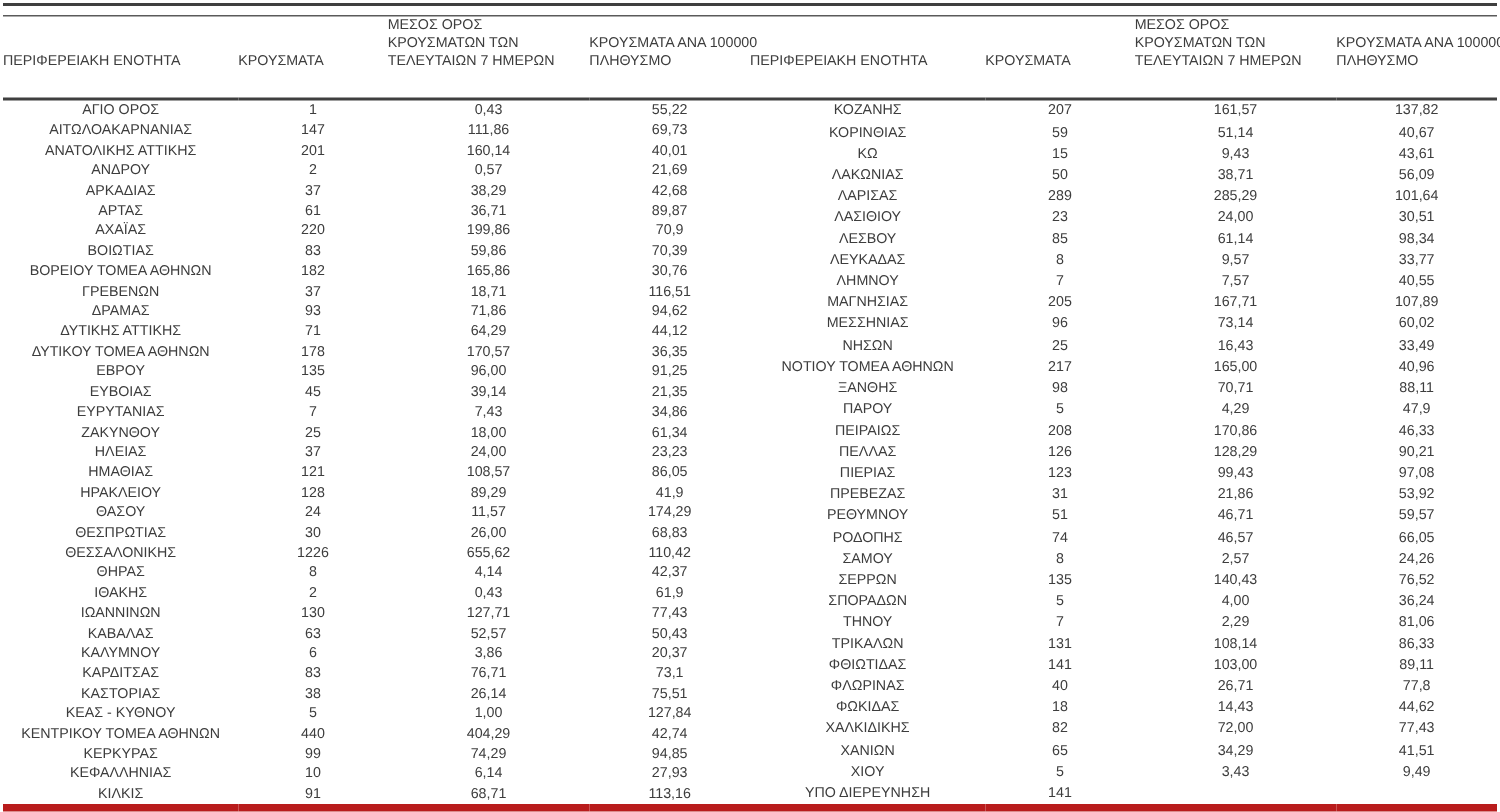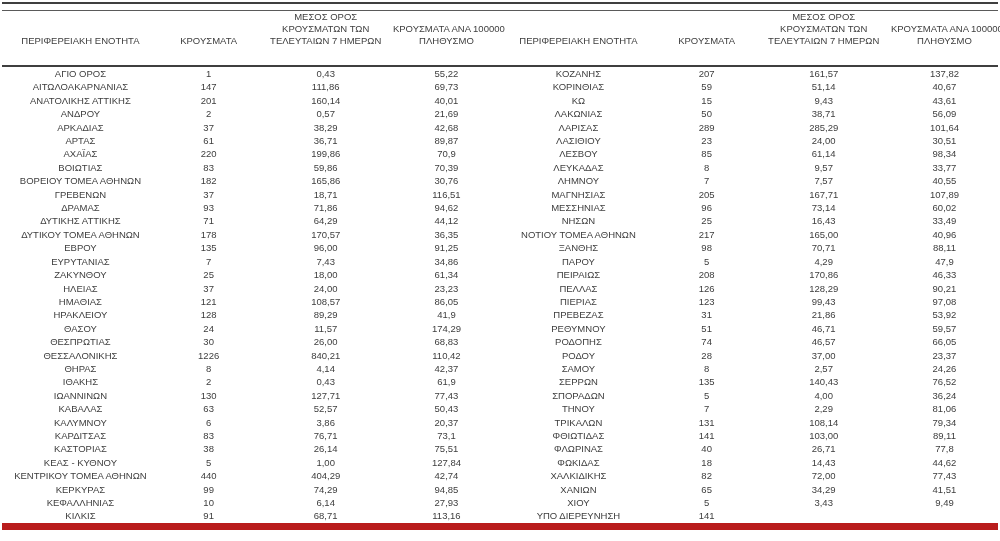--- a/index.html
+++ b/index.html
@@ -35,21 +35,21 @@
     font-size: 9.5px;
     color: #3d3d3d;
   }
   table.data-table col.c-region  { width: 31.5%; }
   table.data-table col.c-cases   { width: 20.0%; }
   table.data-table col.c-avg7    { width: 27.0%; }
   table.data-table col.c-per100k { width: 21.5%; }
   thead th {
     font-weight: normal;
     vertical-align: bottom;
-    text-align: center;
+    text-align: left;
     padding: 0 0 18px 0;
     height: 42px;
     line-height: 12px;
     border-bottom: 2px solid #3f3f3f;
     white-space: nowrap;
     overflow: visible;
   }
   thead th .hline { display: block; }
   tbody td {
     text-align: center;
@@ -171,20 +171,26 @@
             <td>170,57</td>
             <td>36,35</td>
           </tr>
           <tr>
             <td>ΕΒΡΟΥ</td>
             <td>135</td>
             <td>96,00</td>
             <td>91,25</td>
           </tr>
           <tr>
+            <td>ΕΥΒΟΙΑΣ</td>
+            <td>45</td>
+            <td>39,14</td>
+            <td>21,35</td>
+          </tr>
+          <tr>
             <td>ΕΥΡΥΤΑΝΙΑΣ</td>
             <td>7</td>
             <td>7,43</td>
             <td>34,86</td>
           </tr>
           <tr>
             <td>ΖΑΚΥΝΘΟΥ</td>
             <td>25</td>
             <td>18,00</td>
             <td>61,34</td>
@@ -215,21 +221,21 @@
           </tr>
           <tr>
             <td>ΘΕΣΠΡΩΤΙΑΣ</td>
             <td>30</td>
             <td>26,00</td>
             <td>68,83</td>
           </tr>
           <tr>
             <td>ΘΕΣΣΑΛΟΝΙΚΗΣ</td>
             <td>1226</td>
-            <td>840,21</td>
+            <td>655,62</td>
             <td>110,42</td>
           </tr>
           <tr>
             <td>ΘΗΡΑΣ</td>
             <td>8</td>
             <td>4,14</td>
             <td>42,37</td>
           </tr>
           <tr>
             <td>ΙΘΑΚΗΣ</td>
@@ -443,26 +449,20 @@
             <td>46,71</td>
             <td>59,57</td>
           </tr>
           <tr>
             <td>ΡΟΔΟΠΗΣ</td>
             <td>74</td>
             <td>46,57</td>
             <td>66,05</td>
           </tr>
           <tr>
-            <td>ΡΟΔΟΥ</td>
-            <td>28</td>
-            <td>37,00</td>
-            <td>23,37</td>
-          </tr>
-          <tr>
             <td>ΣΑΜΟΥ</td>
             <td>8</td>
             <td>2,57</td>
             <td>24,26</td>
           </tr>
           <tr>
             <td>ΣΕΡΡΩΝ</td>
             <td>135</td>
             <td>140,43</td>
             <td>76,52</td>
@@ -476,21 +476,21 @@
           <tr>
             <td>ΤΗΝΟΥ</td>
             <td>7</td>
             <td>2,29</td>
             <td>81,06</td>
           </tr>
           <tr>
             <td>ΤΡΙΚΑΛΩΝ</td>
             <td>131</td>
             <td>108,14</td>
-            <td>79,34</td>
+            <td>86,33</td>
           </tr>
           <tr>
             <td>ΦΘΙΩΤΙΔΑΣ</td>
             <td>141</td>
             <td>103,00</td>
             <td>89,11</td>
           </tr>
           <tr>
             <td>ΦΛΩΡΙΝΑΣ</td>
             <td>40</td>

